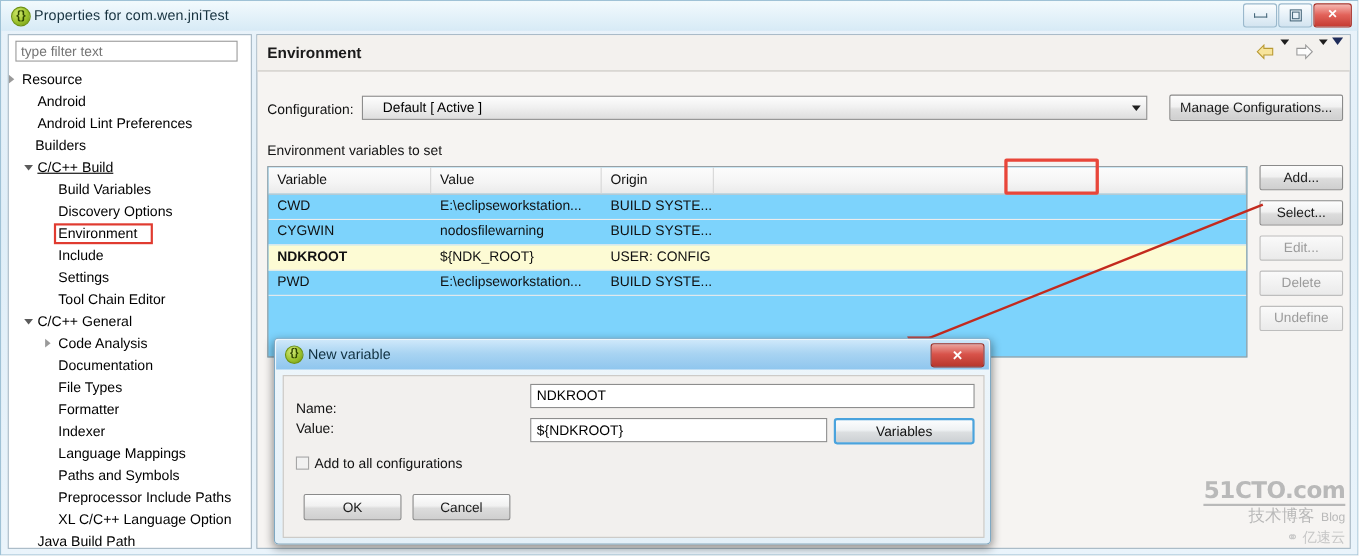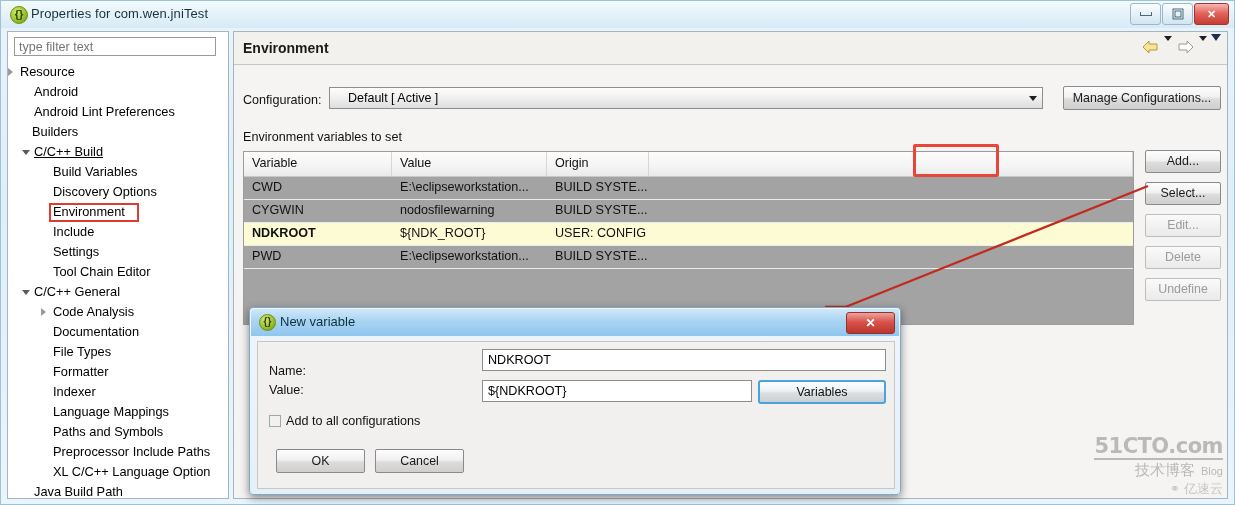--- a/index.html
+++ b/index.html
@@ -120,21 +120,21 @@
     text-align:center;cursor:default;
   }
   .btn.disabled{color:#9b9b9b;background:linear-gradient(180deg,#fafafa 0%,#f2f2f2 50%,#eaeaea 100%);border-color:#bdbdbd;}
   .btn-manage{position:absolute;left:829px;top:4px;width:158px;height:24px;line-height:22px;}
 
   .sec-label{position:absolute;left:9px;top:98px;font-size:12.6px;color:#111;}
 
   
   .tbl-wrap{
     position:absolute;left:9px;top:119px;width:891px;height:174px;
-    background:#a3a3a3;border:1px solid #9b9b9b;box-sizing:border-box;overflow:hidden;
+    background:#7dd3fc;border:1px solid #9b9b9b;box-sizing:border-box;overflow:hidden;
   }
   .tbl-head{
     display:flex;height:24px;
     background:linear-gradient(180deg,#fcfcfc 0%,#f4f4f4 60%,#eaeaea 100%);
     border-bottom:1px solid #c8c8c8;
   }
   .th{
     font-size:12.6px;color:#111;line-height:23px;padding-left:8px;
     border-right:1px solid #d6d6d6;box-sizing:border-box;
   }

